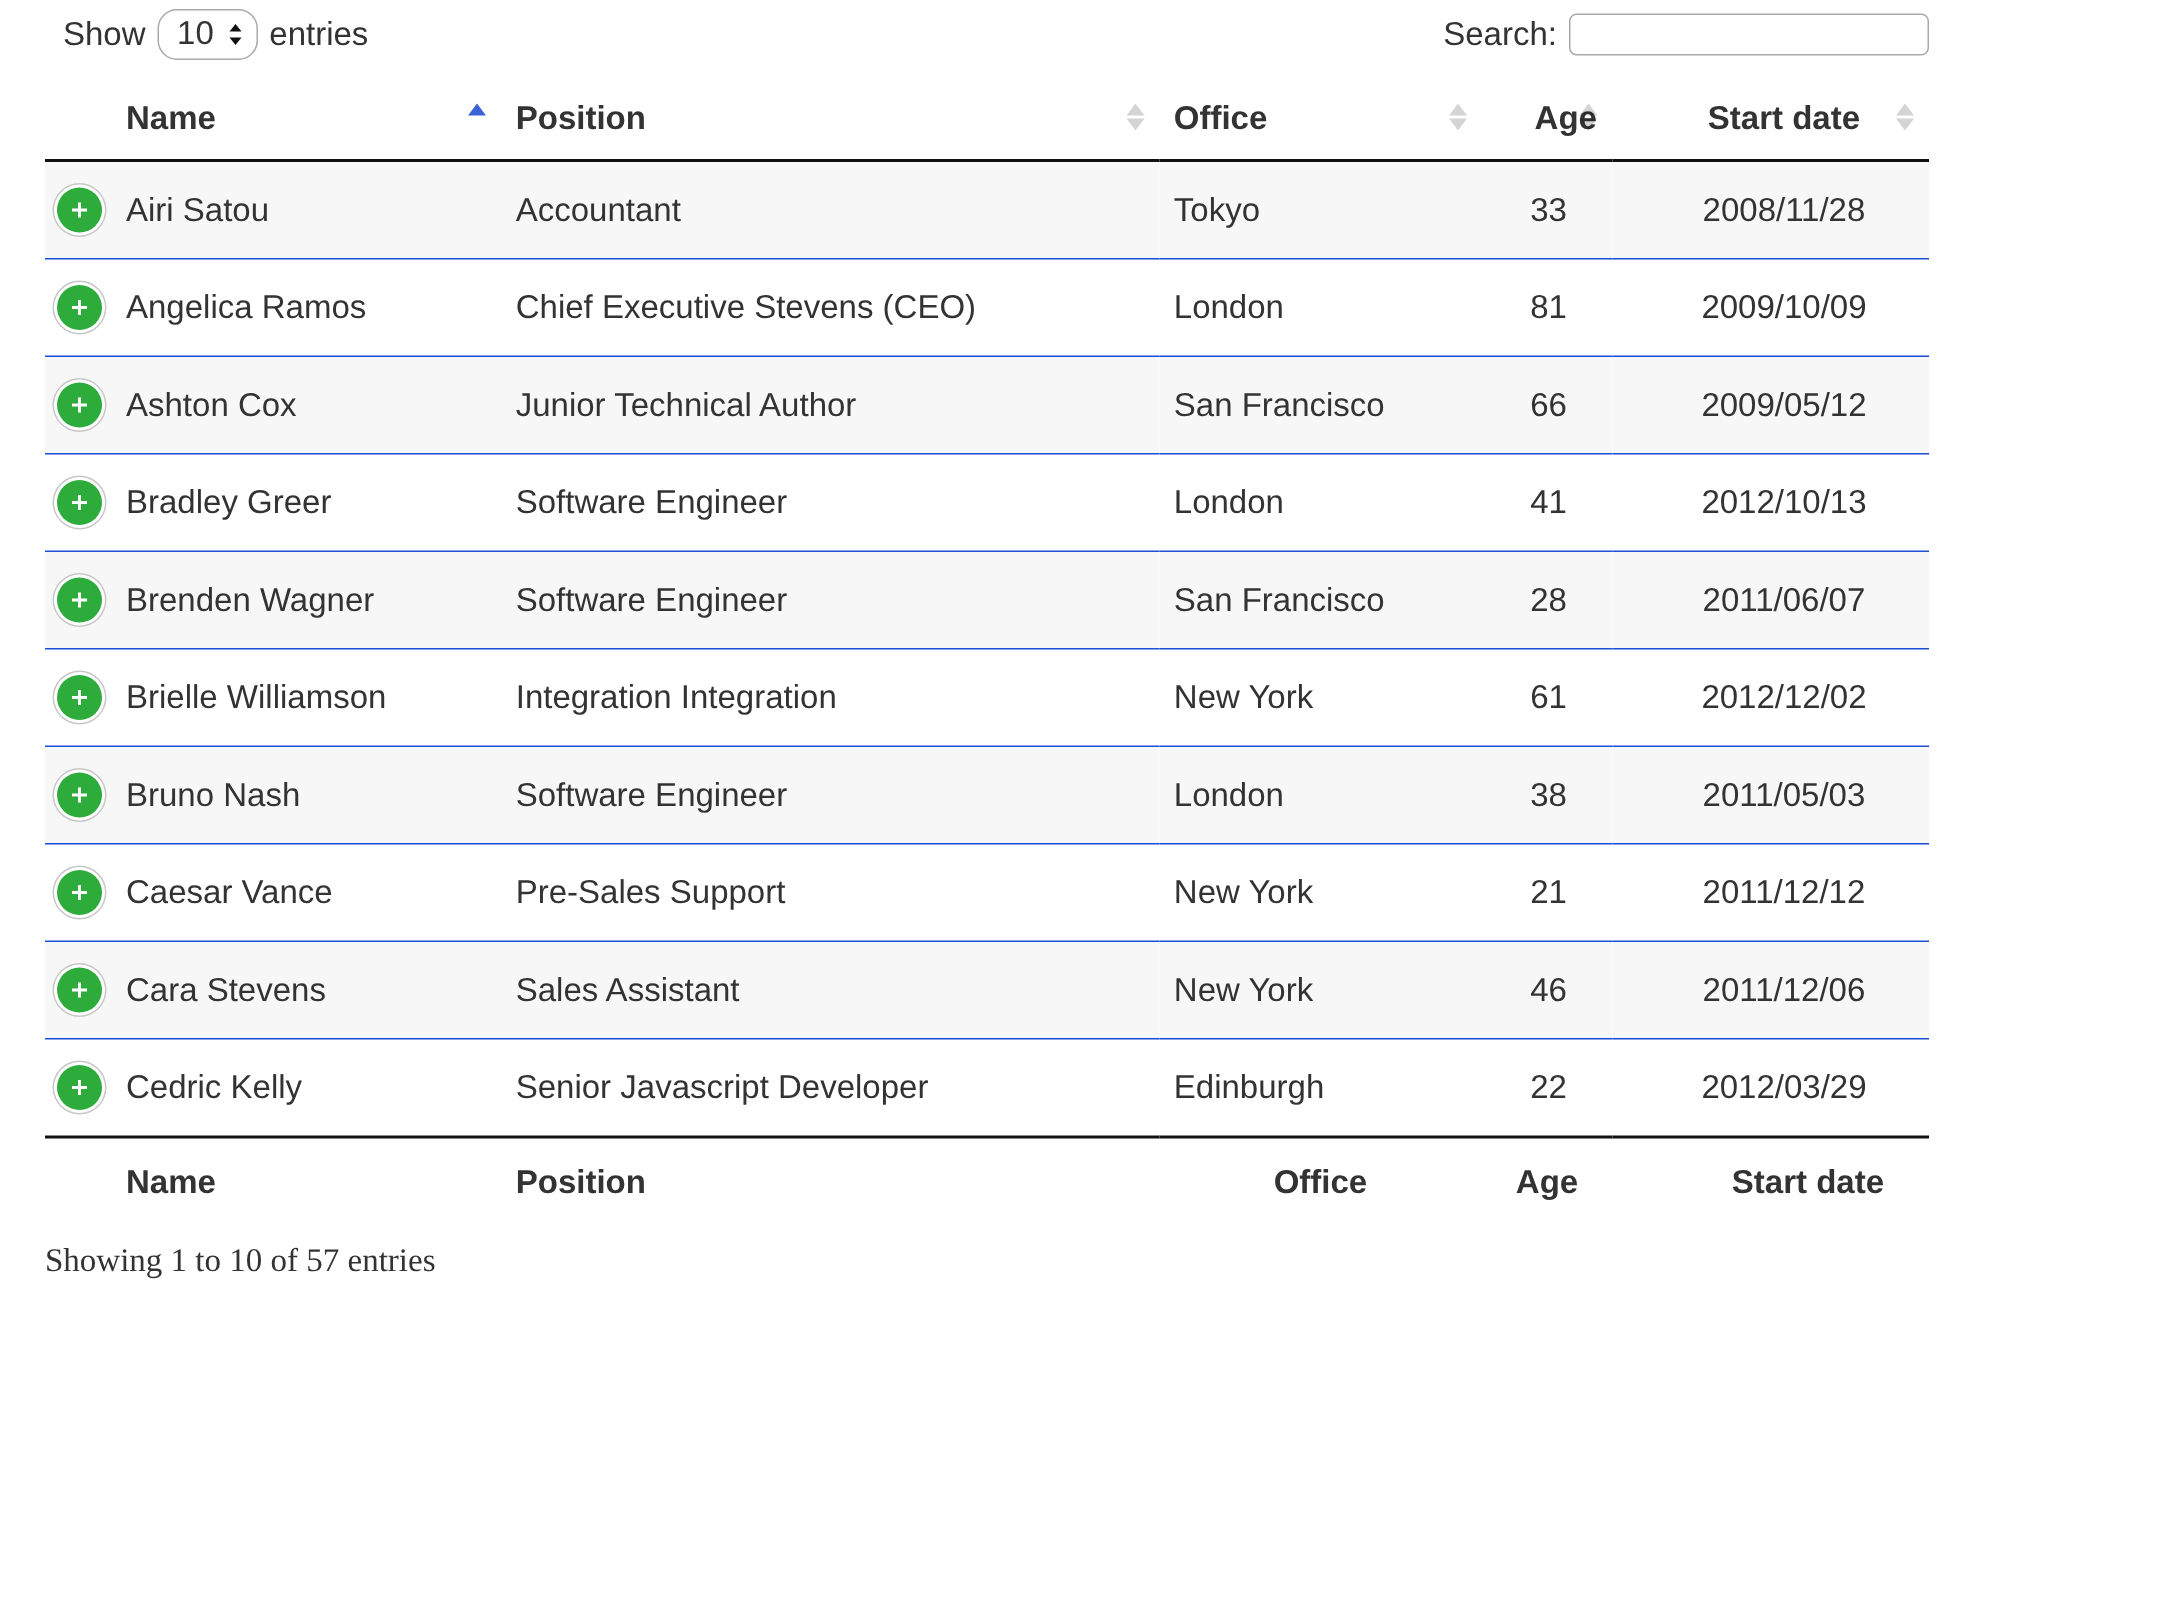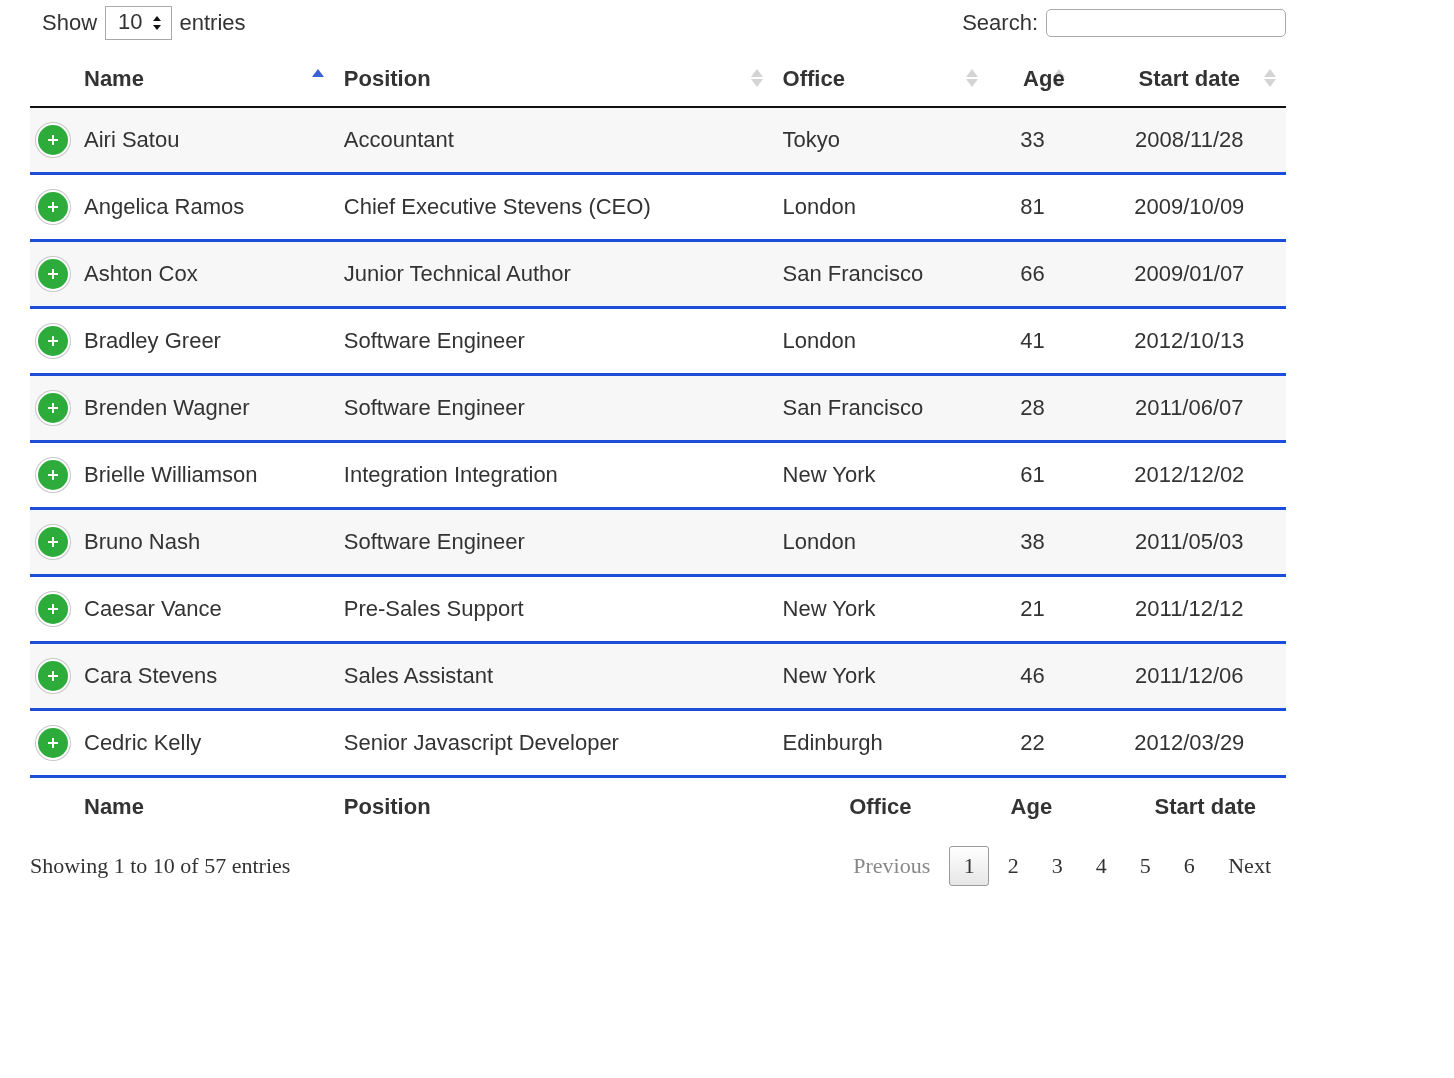--- a/index.html
+++ b/index.html
@@ -30,21 +30,21 @@
     display: flex;
     align-items: center;
     gap: 8px;
   }
   .length-select {
     position: relative;
     display: inline-flex;
     align-items: center;
     height: 34px;
     border: 1px solid #aaa;
-    border-radius: 0;
+    border-radius: 13px;
     padding: 2px 28px 4px 12px;
     font-size: 22px;
     background: #fff;
   }
   .length-select .sel-arrows {
     position: absolute;
     right: 6px;
     top: 50%;
     transform: translateY(-50%);
     width: 14px;
@@ -89,21 +89,21 @@
     border-right: 6px solid transparent;
     opacity: 0.18;
   }
   .sort .tri-up   { border-bottom: 8px solid #111; margin-bottom: 2px; }
   .sort .tri-down { border-top: 8px solid #111; }
   .sort.asc .tri-up { opacity: 1; border-bottom-color: #3b63d5; }
 
   table.data thead th.age-col   { text-align: right; }
   table.data thead th.date-col  { text-align: right; padding-right: 46px; }
 
-  table.data tbody tr { border-bottom: 3px solid #1d4ed8; }
+  table.data tbody tr { border-bottom: 1px solid #1d4ed8; }
   table.data tbody tr:nth-child(odd) { background: #f7f7f7; }
   table.data tbody td {
     padding: 17px 10px;
     vertical-align: middle;
     white-space: nowrap;
   }
   table.data tbody td.ctrl-cell {
     width: 44px; text-align:center; padding-left:6px; padding-right:4px;
   }
   table.data tbody td.age-cell  { text-align: right; padding-right: 30px; }
@@ -263,21 +263,21 @@
           <td class="ctrl-cell"><span class="expand-btn">
               <svg width="16" height="16" viewBox="0 0 16 16">
                 <rect x="7" y="3" width="2" height="10" fill="#fff"></rect>
                 <rect x="3" y="7" width="10" height="2" fill="#fff"></rect>
               </svg>
             </span></td>
           <td>Ashton Cox</td>
           <td>Junior Technical Author</td>
           <td>San Francisco</td>
           <td class="age-cell">66</td>
-          <td class="date-cell">2009/01/07</td>
+          <td class="date-cell">2009/05/12</td>
         </tr>
         <tr>
           <td class="ctrl-cell"><span class="expand-btn">
               <svg width="16" height="16" viewBox="0 0 16 16">
                 <rect x="7" y="3" width="2" height="10" fill="#fff"></rect>
                 <rect x="3" y="7" width="10" height="2" fill="#fff"></rect>
               </svg>
             </span></td>
           <td>Bradley Greer</td>
           <td>Software Engineer</td>
@@ -371,25 +371,15 @@
         <th>Position</th>
         <th class="office-col">Office</th>
         <th class="age-col">Age</th>
         <th class="date-col">Start date</th>
       </tr>
     </tfoot>
   </table>
 
   <div class="bottom-bar">
     <div>Showing 1 to 10 of 57 entries</div>
-    <div class="paginate" id="paginate">
-        <span class="pg-btn disabled">Previous</span>
-        <span class="pg-btn num current">1</span>
-        <span class="pg-btn num">2</span>
-        <span class="pg-btn num">3</span>
-        <span class="pg-btn num">4</span>
-        <span class="pg-btn num">5</span>
-        <span class="pg-btn num">6</span>
-        <span class="pg-btn ">Next</span>
-      </div>
   </div>
 
 </div>
 
 </body></html>

